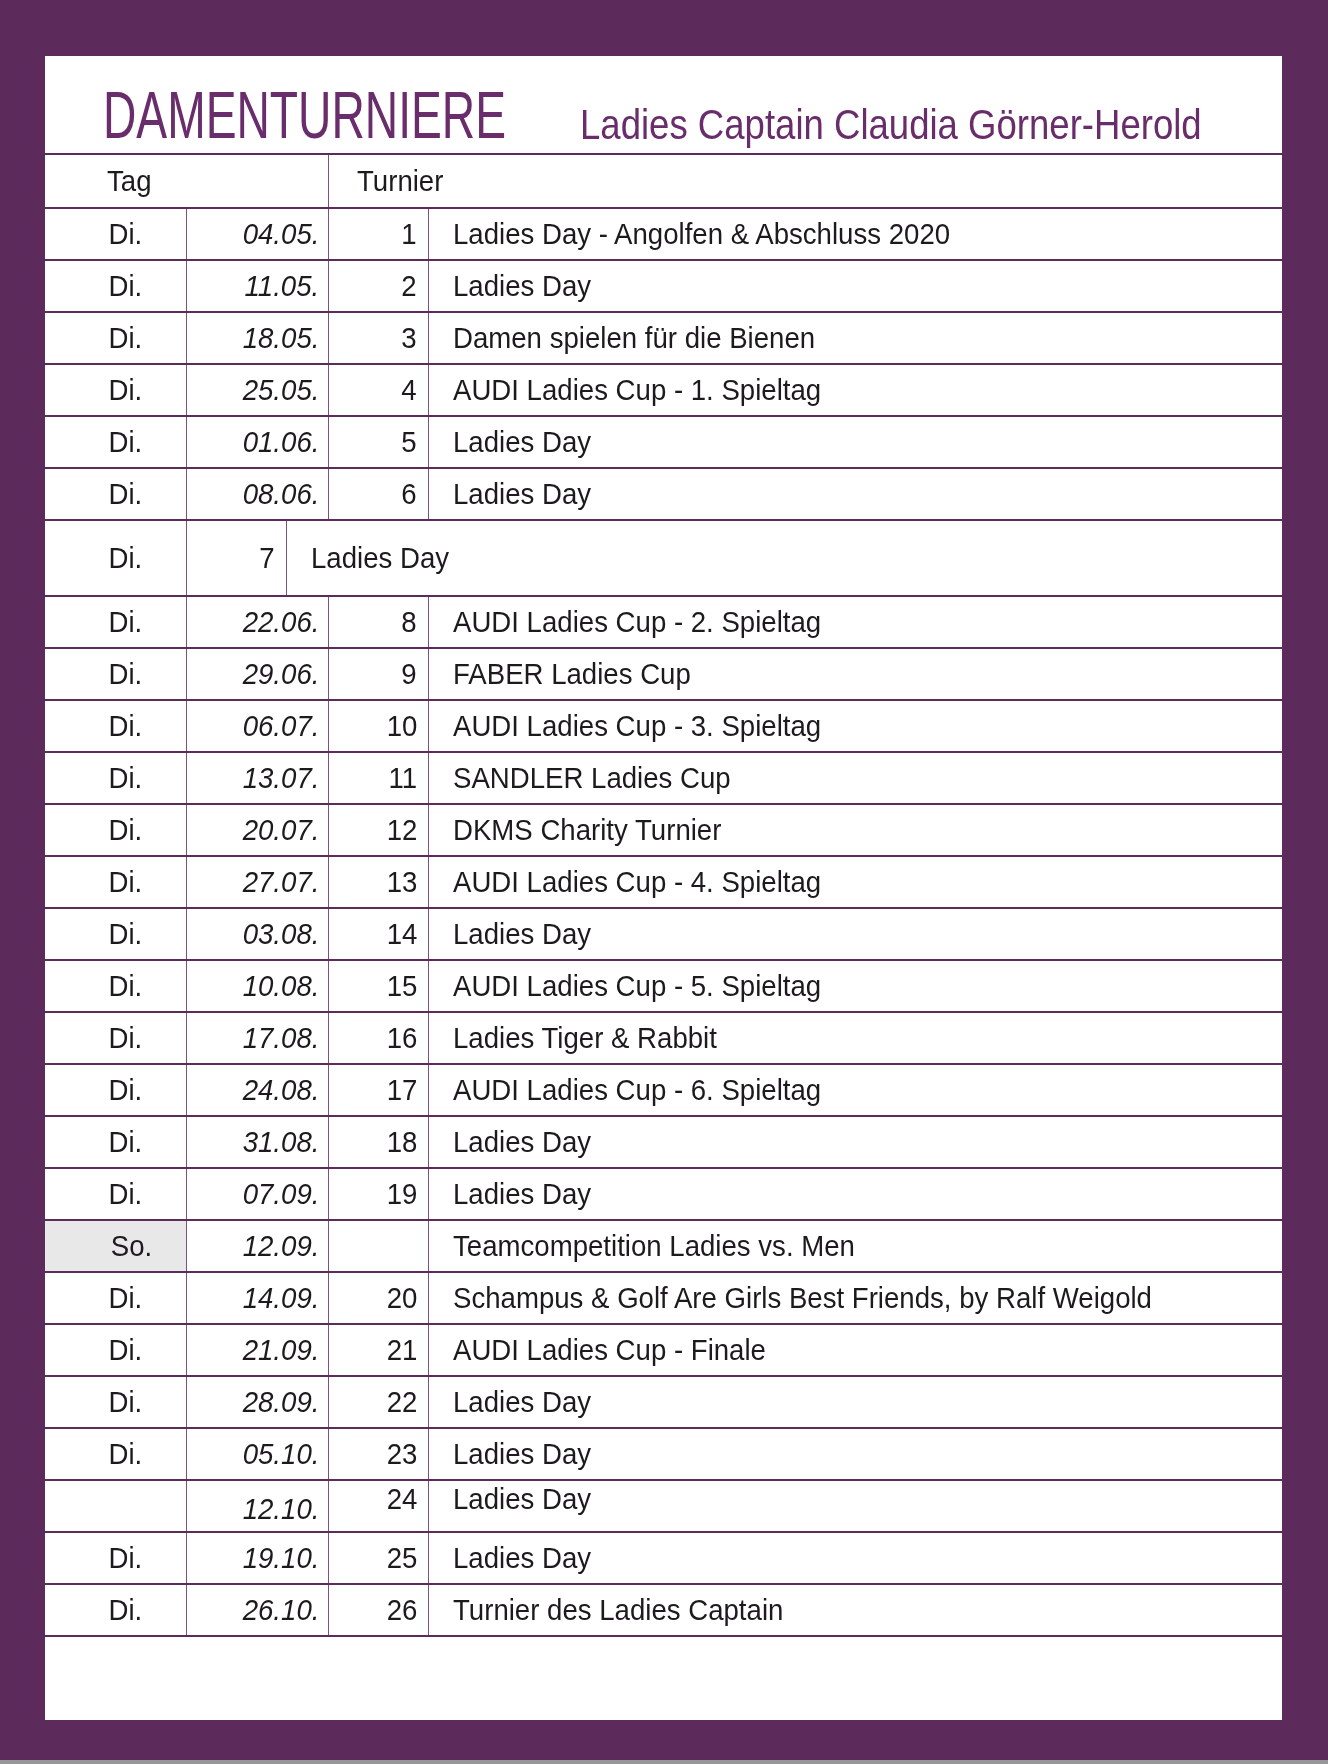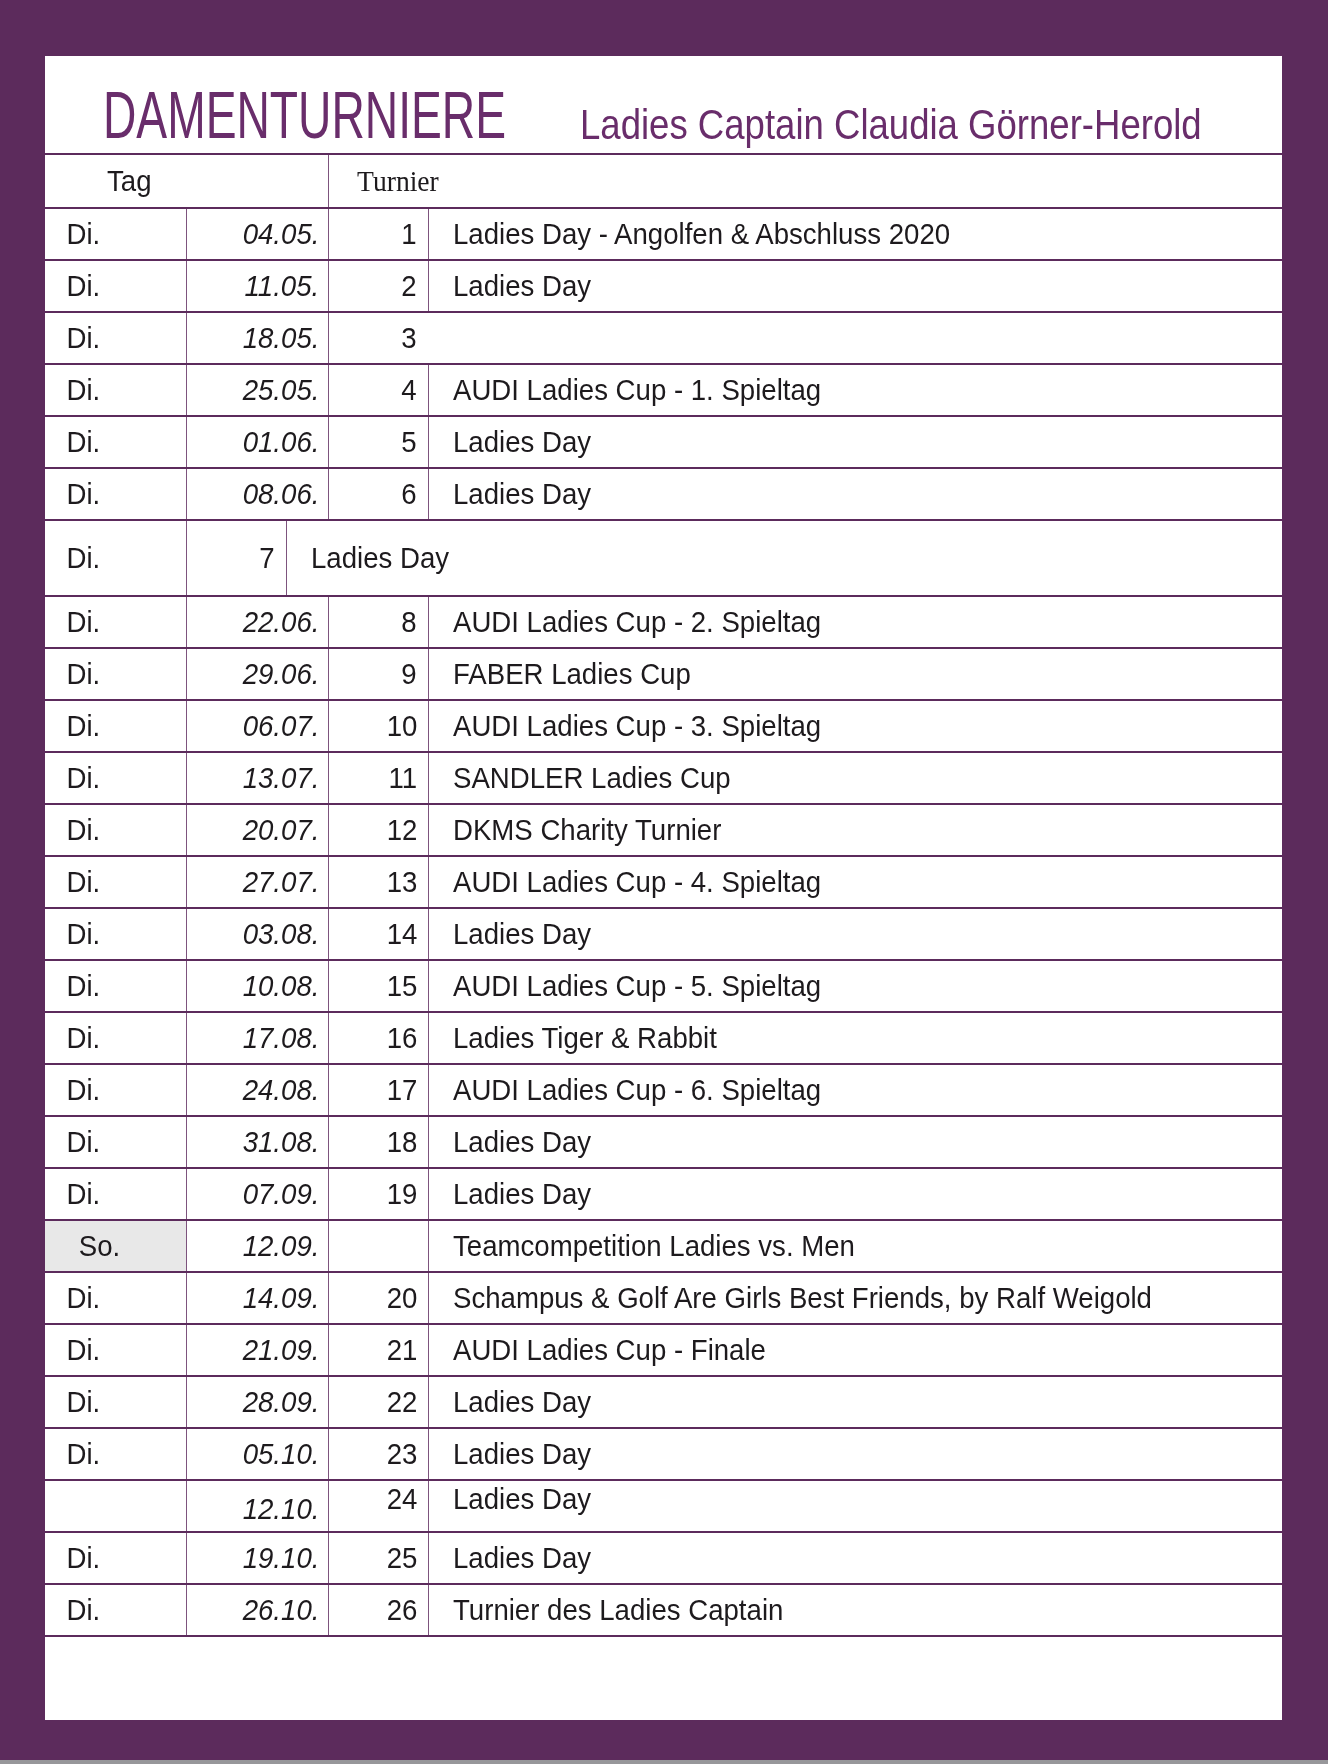--- a/index.html
+++ b/index.html
@@ -37,32 +37,32 @@
 
   
   .thead {
     display:flex; height:56px;
     border-top:2px solid var(--grid-dark,#5c2b5c);
     border-bottom:2px solid var(--grid-dark,#5c2b5c);
     font-size:30px; color:var(--text-dark,#1d1a1d);
   }
   .th { display:flex; align-items:center; }
   .th-tag { width:283px; padding-left:62px;align-items:center; }
-  .th-turnier { flex:1; border-left:1px solid var(--grid-light,#7d537d); padding-left:28px;font-family:Liberation Serif, serif; }
+  .th-turnier { flex:1; border-left:1px solid var(--grid-light,#7d537d); padding-left:28px; }
 
   
   .row {
     display:flex; height:52px;
     border-bottom:2px solid var(--grid-dark,#5c2b5c);
     font-size:30px; color:var(--text-dark,#1d1a1d);
     background:#ffffff;
   }
   .rows .row:nth-child(7) { height:76px; }            
   .cell { display:flex; align-items:center; min-width:0; }
-  .c-day  { width:141px; padding-left:20px; }
+  .c-day  { width:141px; justify-content:center; padding-left:20px; }
   .c-date { width:142px; justify-content:flex-end; padding-right:9px;
             border-left:1px solid var(--grid-light,#7d537d);font-style:italic; }
   .c-num  { width:100px; justify-content:flex-end; padding-right:11px;
             border-left:1px solid var(--grid-light,#7d537d); }
   .c-name { flex:1; padding-left:24px;
             border-left:1px solid var(--grid-light,#7d537d);text-align:right; }
 
   .row.day-hl .c-day { background:var(--sunday-cell-bg,#e8e8e8);padding-left:32px; }
 
   .txt { display:inline-block; transform:scaleX(0.92); white-space:nowrap; position:relative; }
@@ -136,20 +136,23 @@
   <div class="row">
     <div class="cell c-day">
       <span class="txt">Di.</span>
     </div>
     <div class="cell c-date">
       <span class="txt">18.05.</span>
     </div>
     <div class="cell c-num">
       <span class="txt">3</span>
     </div>
+    <div class="cell c-name">
+      <span class="txt">Damen spielen für die Bienen</span>
+    </div>
   </div>
 
   <div class="row">
     <div class="cell c-day">
       <span class="txt">Di.</span>
     </div>
     <div class="cell c-date">
       <span class="txt">25.05.</span>
     </div>
     <div class="cell c-num">

